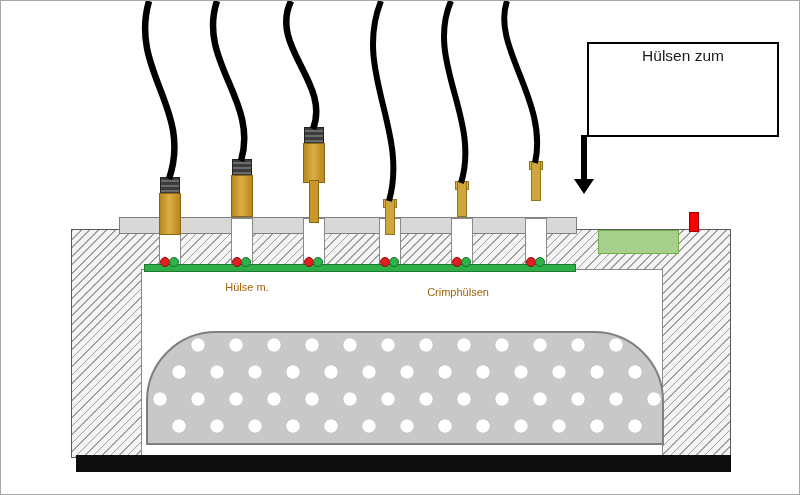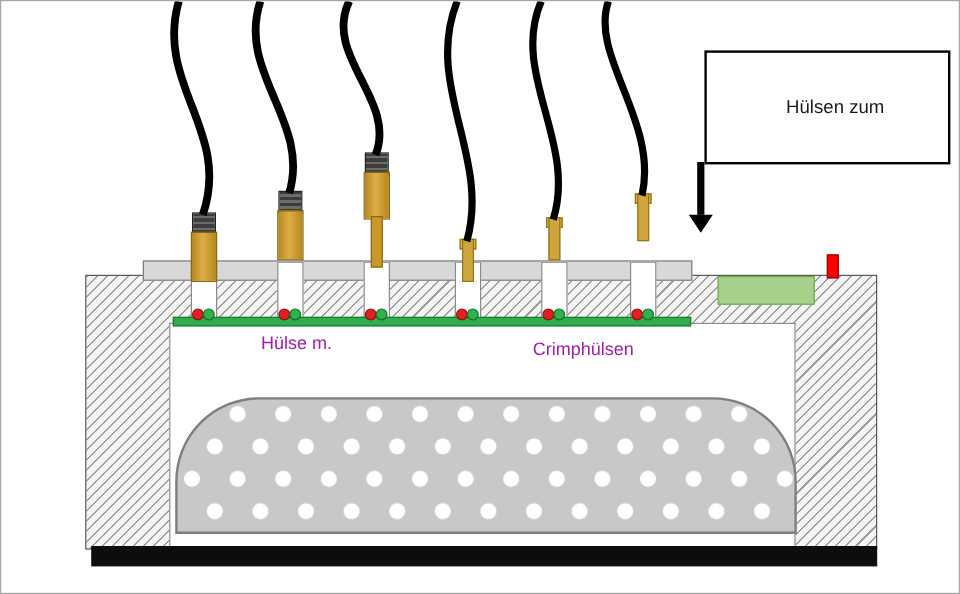--- a/index.html
+++ b/index.html
@@ -93,33 +93,33 @@
     left:597px;top:229px;width:79px;height:22px;
     background:#a8d08d;border:1px solid #70ad47;z-index:4;
   }
   
   .marker{
     left:688px;top:211px;width:8px;height:18px;
     background:#ff0000;border:1px solid #990000;z-index:4;
   }
   
   .lbl{
-    background:#ffffff;color:#a21caf;
-    text-align:center;font-size:15px;line-height:22px;
+    background:#ffffff;color:#a16207;
+    text-align:center;font-size:11px;line-height:22px;
     z-index:8;padding:1px 6px;
   }
   .lbl-gland{left:150px;top:274px;width:180px;}
-  .lbl-crimp{left:404px;top:279px;width:150px;}
+  .lbl-crimp{left:376px;top:279px;width:150px;}
   
   .callout{
     left:586px;top:41px;width:188px;height:91px;
     background:#ffffff;border:2px solid #000;
     color:#1a1a1a;font-size:15.5px;line-height:23px;
-    text-align:center;display:flex;flex-direction:column;
-    justify-content:center;z-index:9;padding-left:13px;
+    text-align:center;display:flex;
+    justify-content:center;z-index:9;
   }
   .arrow-line{
     left:580px;top:134px;width:6px;height:44px;
     background:#000;z-index:9;
   }
   .arrow-head{
     left:573px;top:178px;width:0;height:0;
     border-left:10px solid transparent;
     border-right:10px solid transparent;
     border-top:15px solid #000;

